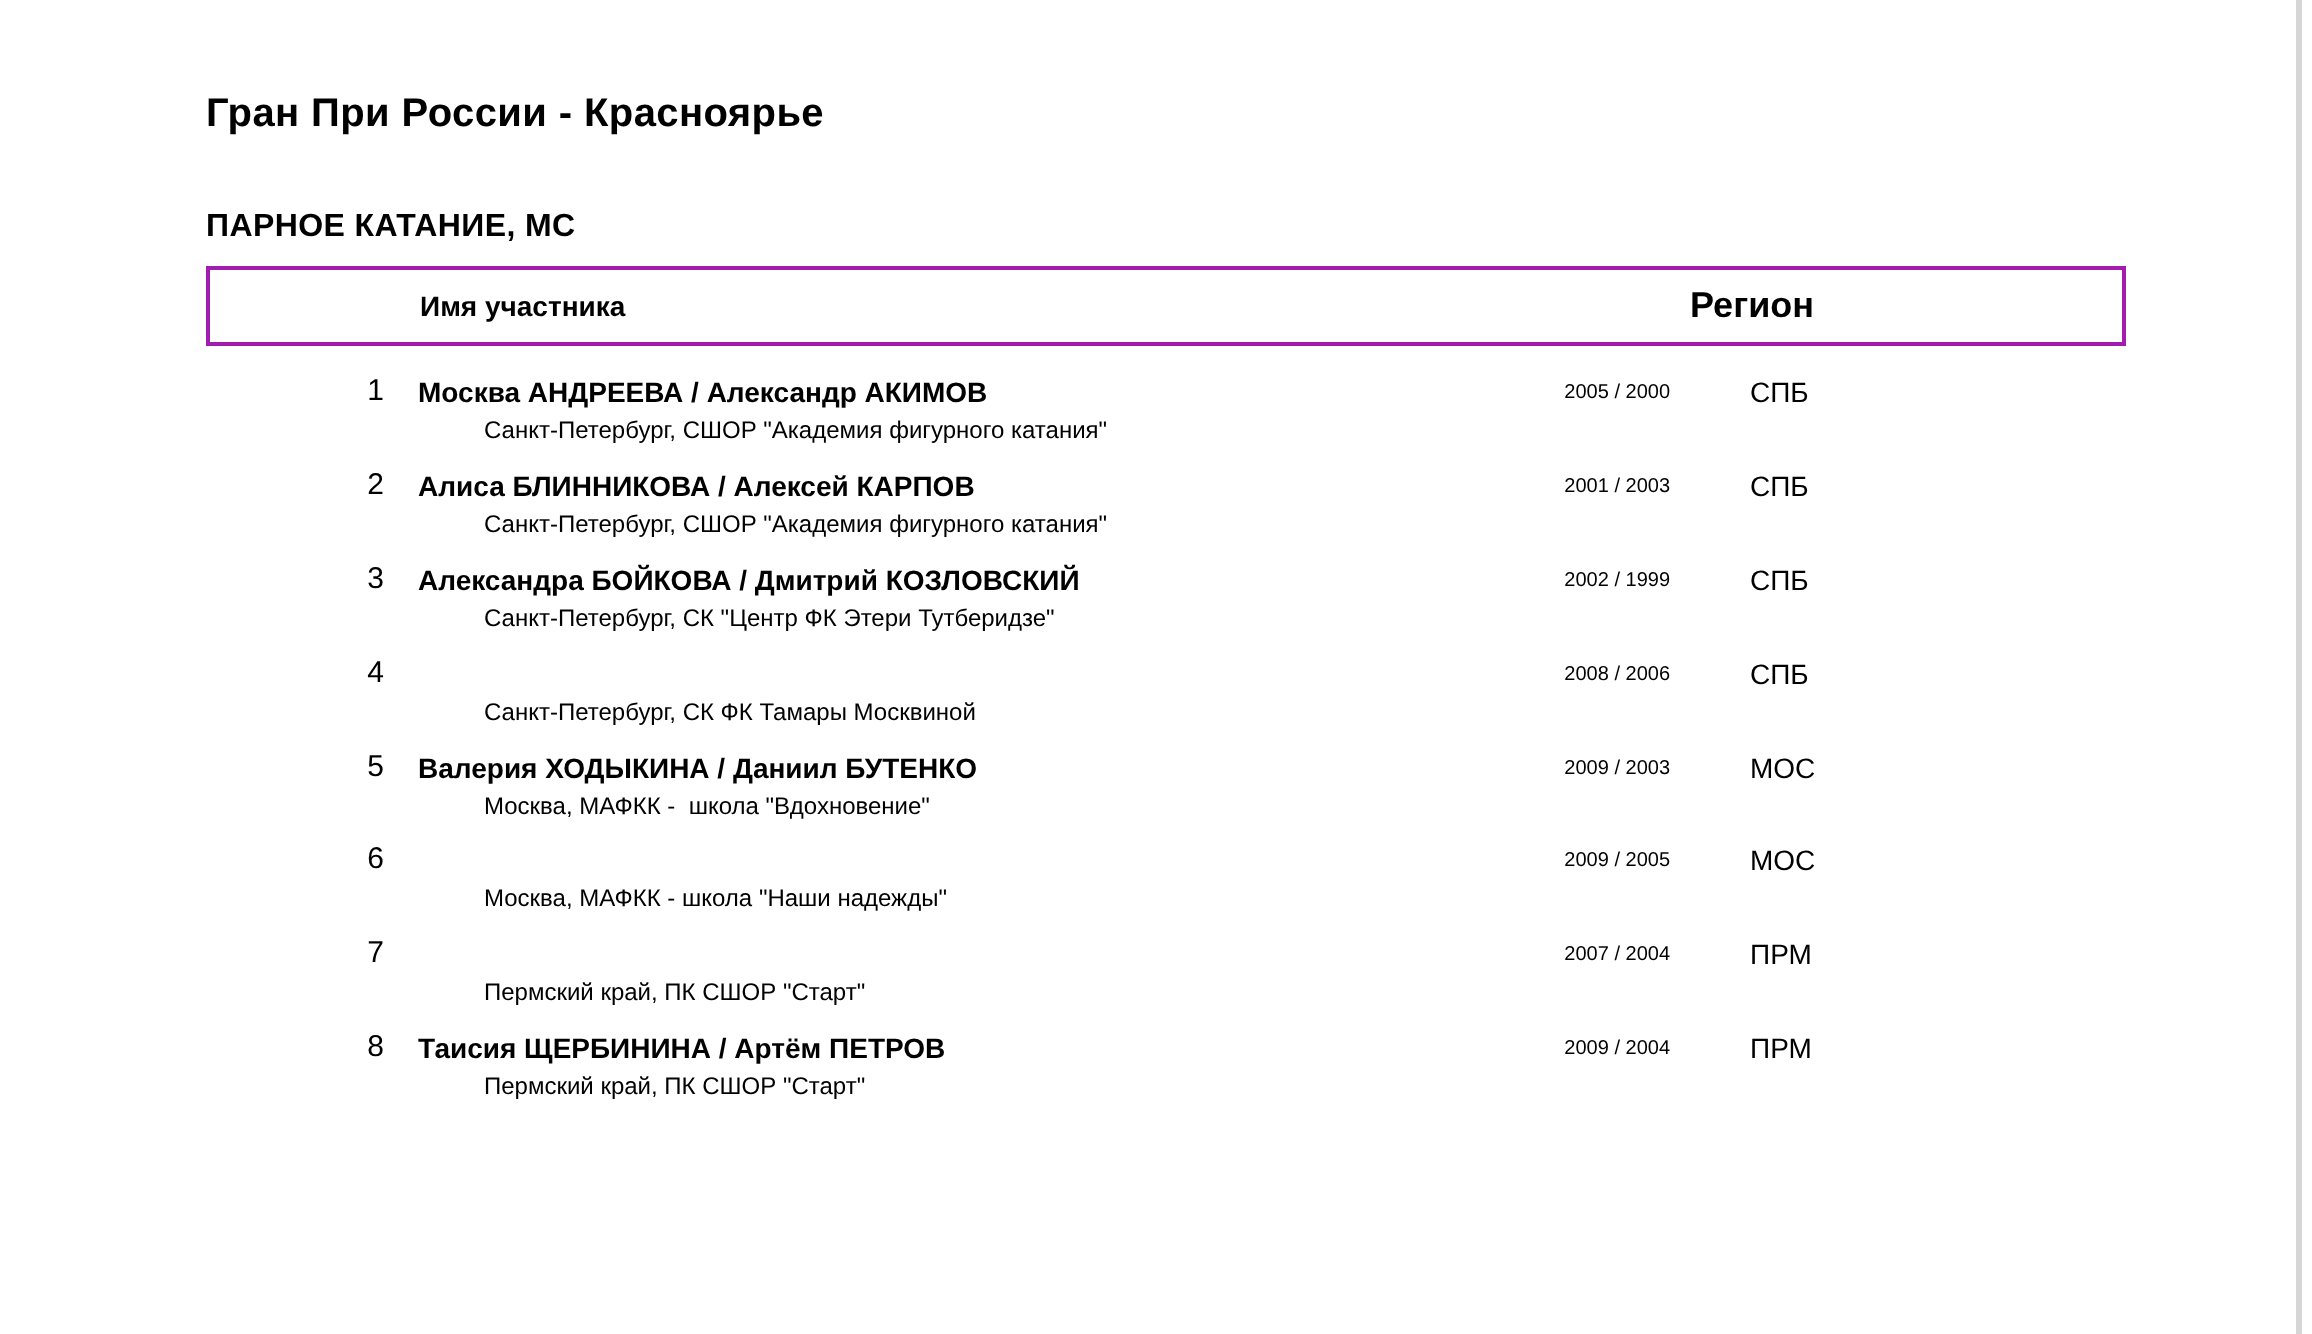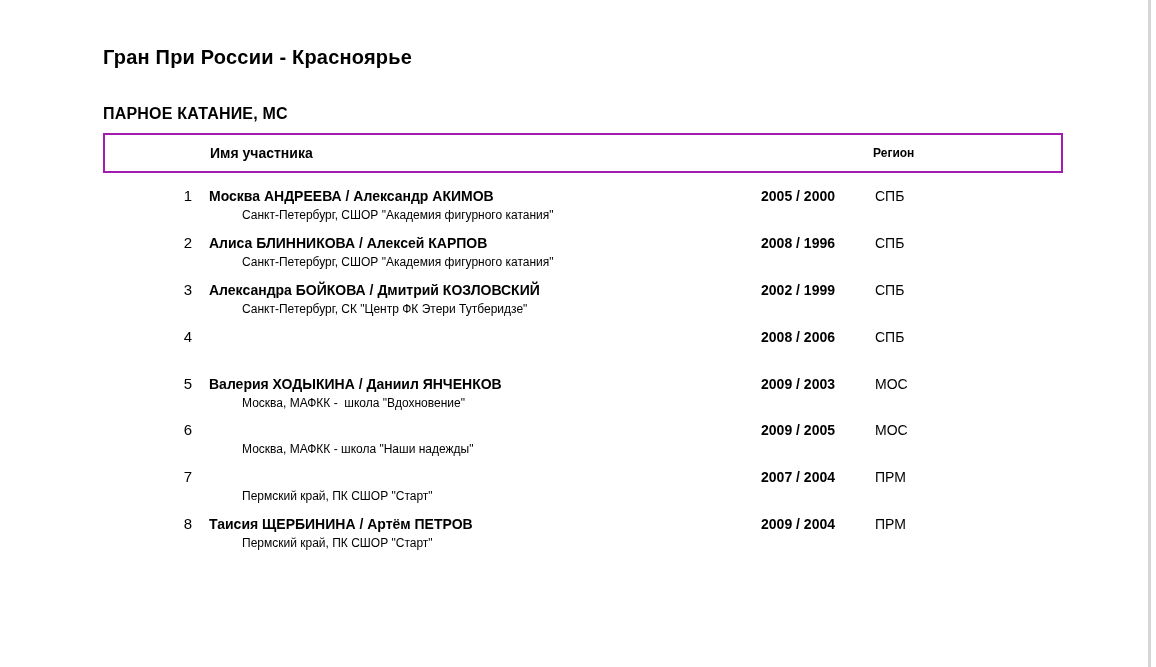--- a/index.html
+++ b/index.html
@@ -52,24 +52,24 @@
   .header-box .h-name {
     position: absolute;
     left: 105px;
     top: 50%;
     transform: translateY(-50%);
     font-size: 14px;
     font-weight: bold;
   }
   .header-box .h-region {
     position: absolute;
-    left: 768px;
+    left: 740px;
     top: 50%;
     transform: translateY(-50%);
-    font-size: 12px;
+    font-size: 18px;
     font-weight: bold;
   }
   .rows {
     position: absolute;
     left: 103px;
     top: 187px;
     width: 1000px;
   }
   .row {
     position: relative;
@@ -92,22 +92,22 @@
     font-weight: bold;
     line-height: 17px;
     white-space: nowrap;
   }
   .row .years {
     position: absolute;
     left: 602px;
     top: 1px;
     width: 130px;
     text-align: right;
-    font-size: 14px;
-    font-weight: bold;
+    font-size: 10px;
+    font-weight: normal;
     line-height: 17px;
   }
   .row .region {
     position: absolute;
     left: 772px;
     top: 1px;
     font-size: 14px;
     line-height: 17px;
   }
   .row .sub {
@@ -138,42 +138,43 @@
       <span class="num">1</span>
       <span class="name">Москва АНДРЕЕВА / Александр АКИМОВ</span>
       <span class="years">2005 / 2000</span>
       <span class="region">СПБ</span>
       <span class="sub">Санкт-Петербург, СШОР "Академия фигурного катания"</span>
     </div>
 
     <div class="row">
       <span class="num">2</span>
       <span class="name">Алиса БЛИННИКОВА / Алексей КАРПОВ</span>
-      <span class="years">2008 / 1996</span>
+      <span class="years">2001 / 2003</span>
       <span class="region">СПБ</span>
       <span class="sub">Санкт-Петербург, СШОР "Академия фигурного катания"</span>
     </div>
 
     <div class="row">
       <span class="num">3</span>
       <span class="name">Александра БОЙКОВА / Дмитрий КОЗЛОВСКИЙ</span>
       <span class="years">2002 / 1999</span>
       <span class="region">СПБ</span>
       <span class="sub">Санкт-Петербург, СК "Центр ФК Этери Тутберидзе"</span>
     </div>
 
     <div class="row">
       <span class="num">4</span>
       <span class="years">2008 / 2006</span>
       <span class="region">СПБ</span>
+      <span class="sub">Санкт-Петербург, СК ФК Тамары Москвиной</span>
     </div>
 
     <div class="row">
       <span class="num">5</span>
-      <span class="name">Валерия ХОДЫКИНА / Даниил ЯНЧЕНКОВ</span>
+      <span class="name">Валерия ХОДЫКИНА / Даниил БУТЕНКО</span>
       <span class="years">2009 / 2003</span>
       <span class="region">МОС</span>
       <span class="sub">Москва, МАФКК -  школа "Вдохновение"</span>
     </div>
 
     <div class="row">
       <span class="num">6</span>
       <span class="years">2009 / 2005</span>
       <span class="region">МОС</span>
       <span class="sub">Москва, МАФКК - школа "Наши надежды"</span>

